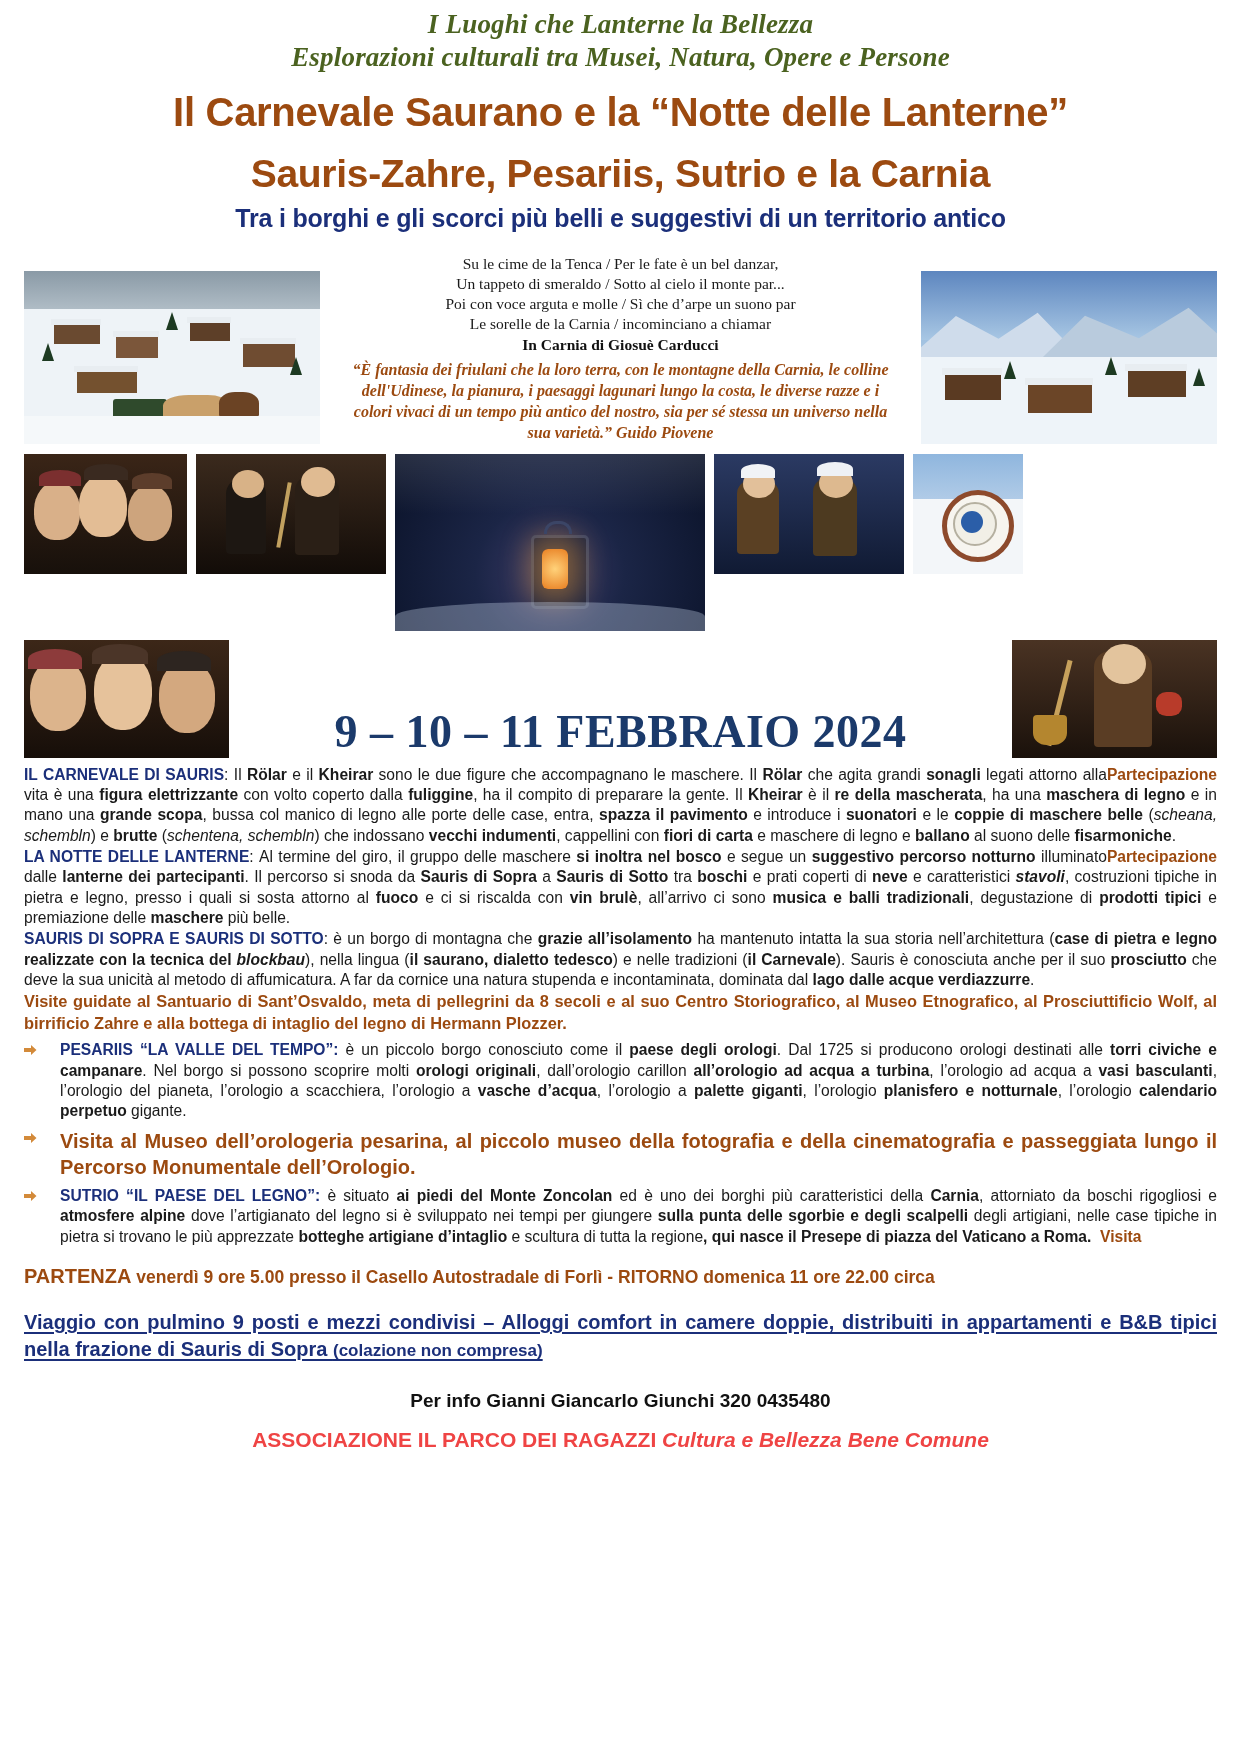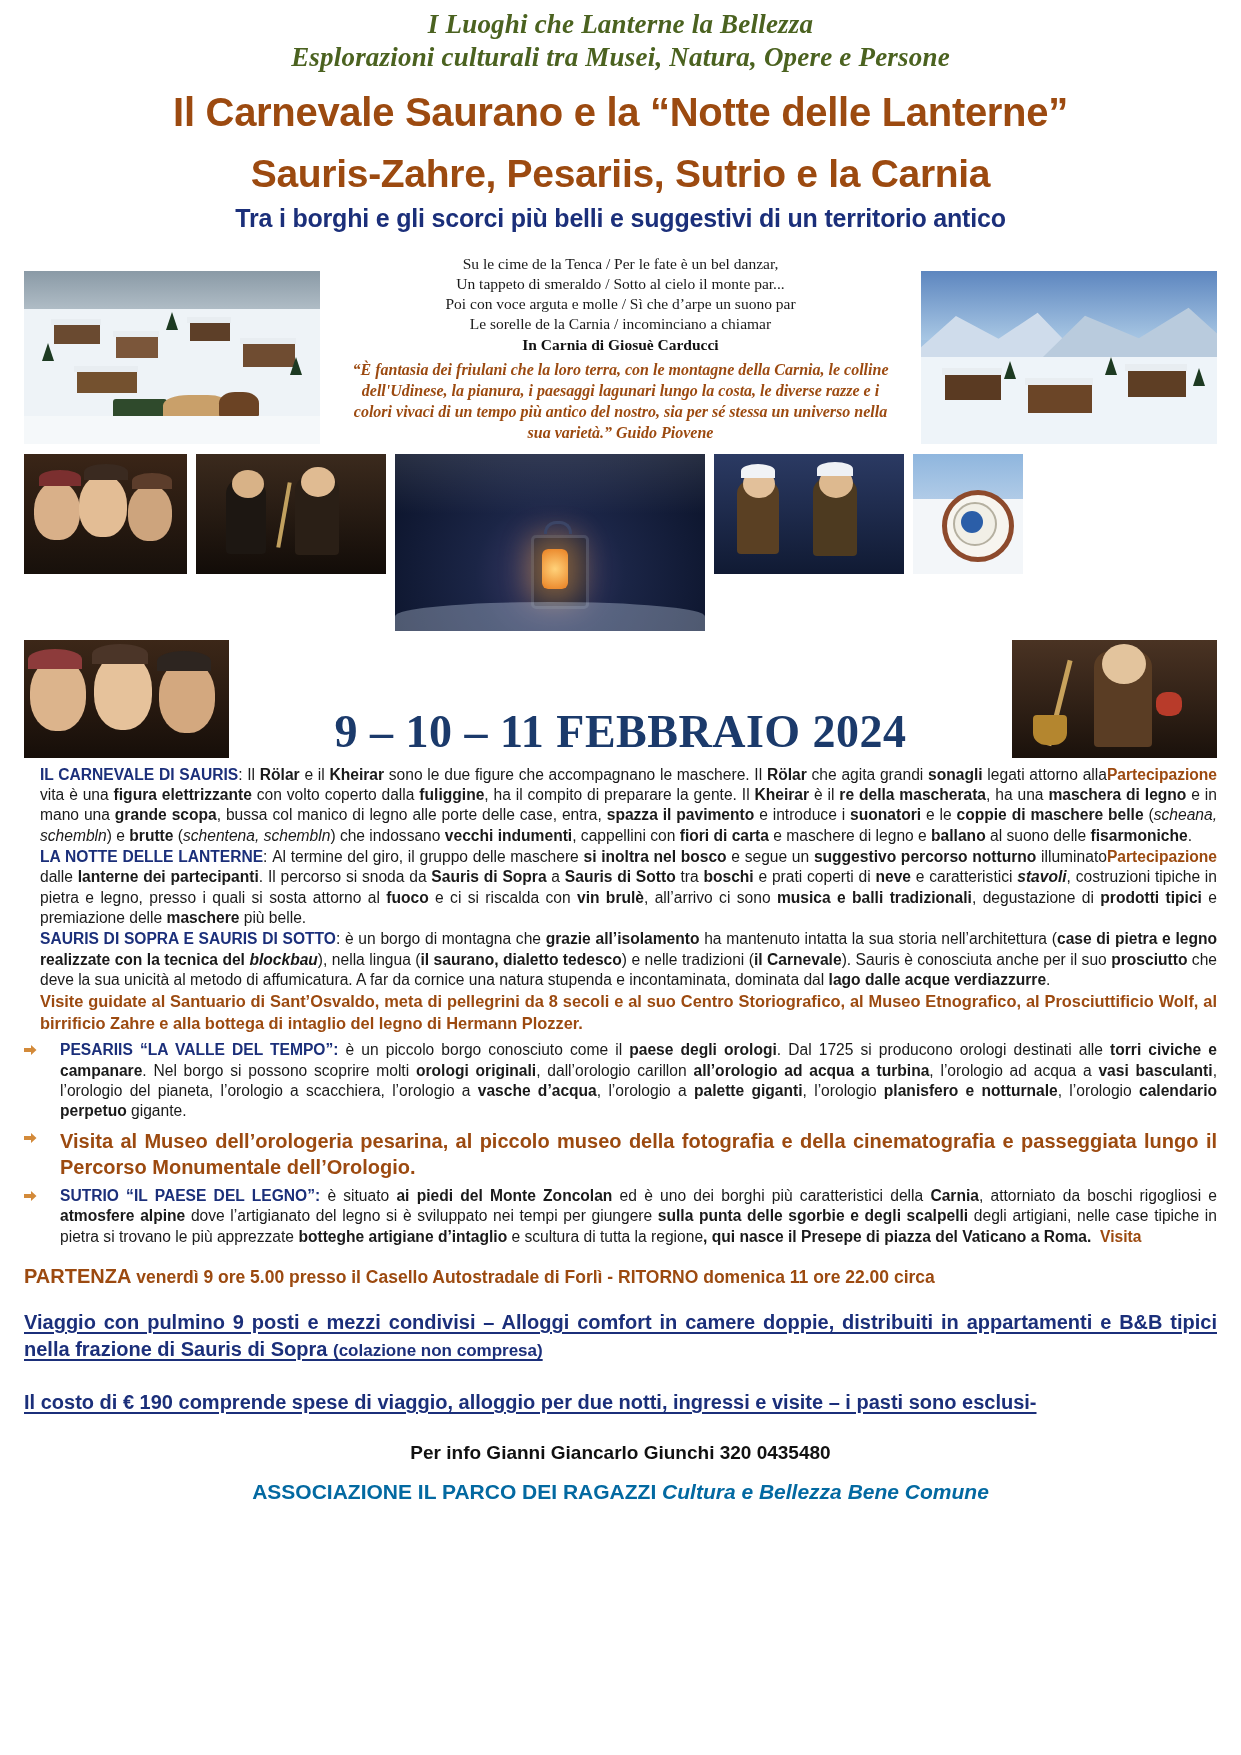--- a/index.html
+++ b/index.html
@@ -144,21 +144,21 @@
   }
 
   
   .body {
     margin-top: 7px;
     font-size: 15.6px;
     line-height: 1.305;
     color: #1a1a1a;
     text-align: justify;
   }
-  .para { margin: 0 0 1px 16px; }
+  .para { margin: 0 0 1px 0; }
   .lead-blue { color: #1b2f7a; font-weight: bold; }
   .lead-orange { color: #9c4a10; font-weight: bold; }
   b { font-weight: bold; }
   i { font-style: italic; }
   .partecipazione {
     color: #9c4a10;
     font-weight: bold;
     float: right;
   }
 
@@ -204,21 +204,21 @@
     text-align: center;
     font-weight: bold;
     font-size: 19px;
     color: #111;
     margin-top: 26px;
   }
   .assoc {
     text-align: center;
     font-weight: bold;
     font-size: 21px;
-    color: #0369a1;
+    color: #ef4444;
     margin-top: 12px;
   }
   .assoc .it { font-style: italic; }
 
   
   .ph { position: relative; overflow: hidden; }
   .ph .hut {
     position: absolute;
     background: #5b3b24;
   }
@@ -427,21 +427,20 @@
     </div>
 
     <div class="partenza">
       <span class="lab">PARTENZA</span><span> venerdì 9 ore 5.00 presso il Casello Autostradale di Forlì - RITORNO domenica 11 ore 22.00 circa</span>
     </div>
 
     <div class="viaggio">
       <span>Viaggio con pulmino 9 posti e mezzi condivisi – Alloggi comfort in camere doppie, distribuiti in appartamenti e B&amp;B tipici nella frazione di Sauris di Sopra </span><span class="small">(colazione non compresa)</span>
     </div>
 
-    <div class="costo">Il costo di € 190 comprende spese di viaggio, alloggio per due notti, ingressi e visite – i pasti sono esclusi-</div>
 
     <div class="perinfo">Per info Gianni Giancarlo Giunchi 320 0435480</div>
 
     <div class="assoc">
       <span>ASSOCIAZIONE IL PARCO DEI RAGAZZI </span><span class="it">Cultura e Bellezza Bene Comune</span>
     </div>
 
   </div>
 </div>
 

